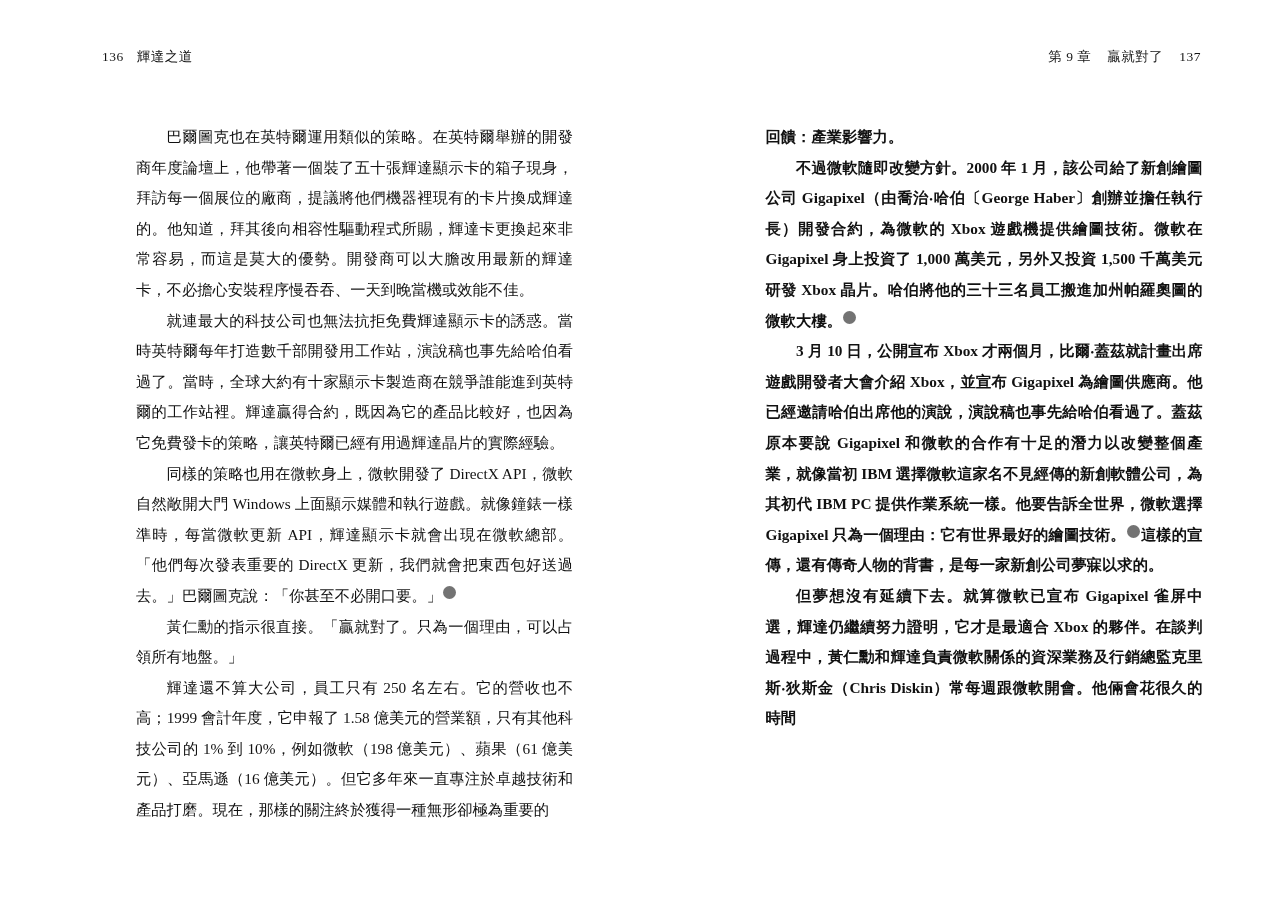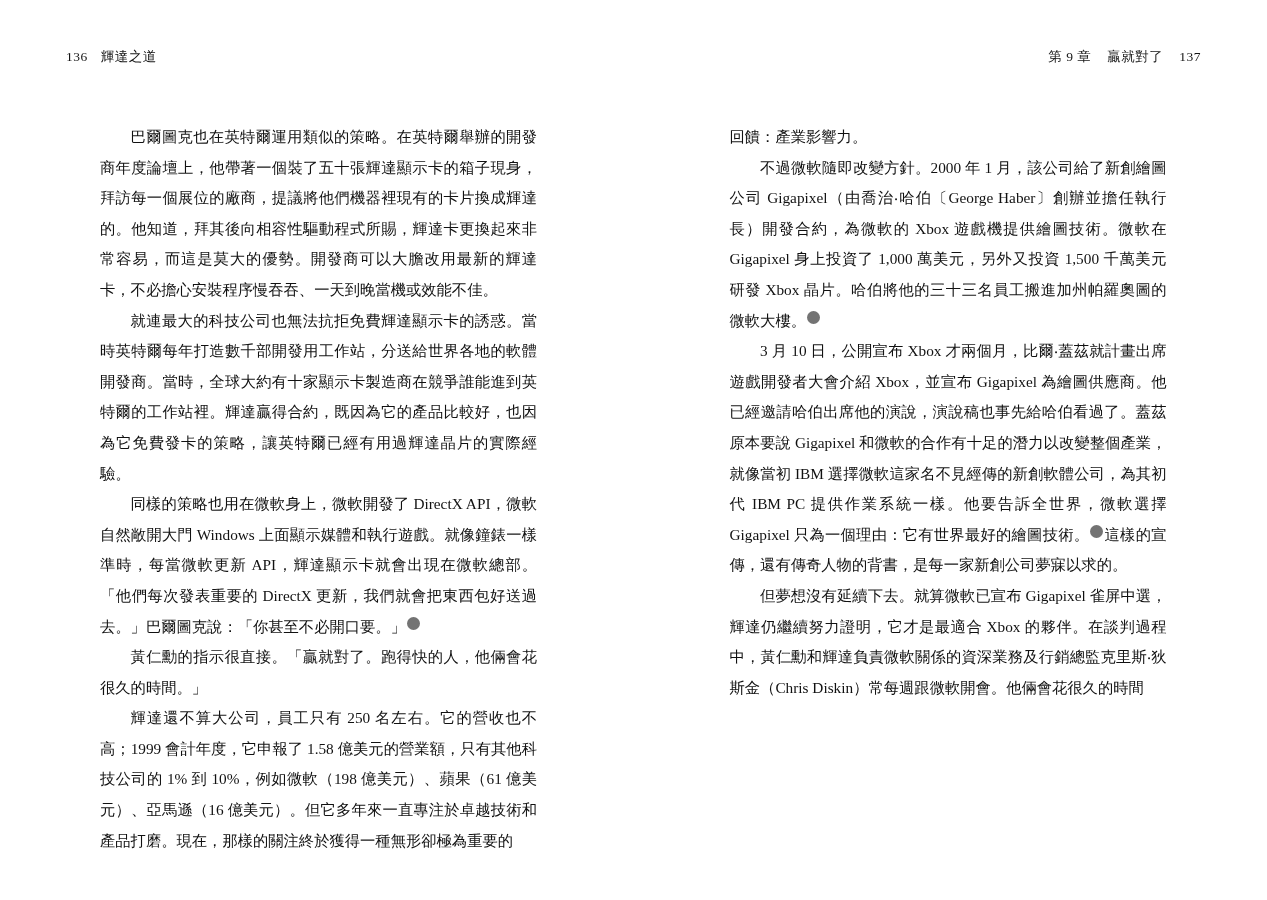--- a/index.html
+++ b/index.html
@@ -28,20 +28,21 @@
     width: 1267px;
     height: 900px;
     display: flex;
     flex-direction: row;
   }
   .page-half {
     position: relative;
     width: 633.5px;
     height: 900px;
     box-sizing: border-box;
+    margin-left: 36px;
   }
   
   .runhead {
     position: absolute;
     top: 48px;
     font-size: 13.5px;
     letter-spacing: 0.5px;
     color: #141414;
     white-space: nowrap;
   }
@@ -73,20 +74,21 @@
     line-height: 30.6px;
     text-align: justify;
     text-justify: inter-ideograph;
     color: #111111;
   }
   .col-left {
     left: 100px;
   }
   .col-right {
     left: 96px;
+    font-weight: bold;
   }
   .col p {
     margin: 0;
     text-indent: 2em;
   }
   .col p.noindent {
     text-indent: 0;
   }
   .note {
     font-size: 10.5px;
@@ -110,23 +112,23 @@
 <div class="page">
   <div class="spread">
 
     <div class="page-half">
       <div class="runhead runhead-left">
         <span class="folio">136</span><span class="sep"></span><span>輝達之道</span>
       </div>
 
       <div class="col col-left">
         <p>巴爾圖克也在英特爾運用類似的策略。在英特爾舉辦的開發商年度論壇上，他帶著一個裝了五十張輝達顯示卡的箱子現身，拜訪每一個展位的廠商，提議將他們機器裡現有的卡片換成輝達的。他知道，拜其後向相容性驅動程式所賜，輝達卡更換起來非常容易，而這是莫大的優勢。開發商可以大膽改用最新的輝達卡，不必擔心安裝程序慢吞吞、一天到晚當機或效能不佳。</p>
-        <p>就連最大的科技公司也無法抗拒免費輝達顯示卡的誘惑。當時英特爾每年打造數千部開發用工作站，分送給世界各地的軟體開發商。當時，全球大約有十家顯示卡製造商在競爭誰能進到英特爾的工作站裡。輝達贏得合約，既因為它的產品比較好，也因為它免費發卡的策略，讓英特爾已經有用過輝達晶片的實際經驗。</p>
+        <p>就連最大的科技公司也無法抗拒免費輝達顯示卡的誘惑。當時英特爾每年打造數千部開發用工作站，演說稿也事先給哈伯看過了。當時，全球大約有十家顯示卡製造商在競爭誰能進到英特爾的工作站裡。輝達贏得合約，既因為它的產品比較好，也因為它免費發卡的策略，讓英特爾已經有用過輝達晶片的實際經驗。</p>
         <p><span>同樣的策略也用在微軟身上，微軟開發了 DirectX API，微軟自然敞開大門 Windows 上面顯示媒體和執行遊戲。就像鐘錶一樣準時，每當微軟更新 API，輝達顯示卡就會出現在微軟總部。「他們每次發表重要的 DirectX 更新，我們就會把東西包好送過去。」巴爾圖克說：「你甚至不必開口要。」</span><span class="note">14</span></p>
-        <p>黃仁勳的指示很直接。「贏就對了。跑得快的人，他倆會花很久的時間。」</p>
+        <p>黃仁勳的指示很直接。「贏就對了。只為一個理由，可以占領所有地盤。」</p>
         <p>輝達還不算大公司，員工只有 250 名左右。它的營收也不高；1999 會計年度，它申報了 1.58 億美元的營業額，只有其他科技公司的 1% 到 10%，例如微軟（198 億美元）、蘋果（61 億美元）、亞馬遜（16 億美元）。但它多年來一直專注於卓越技術和產品打磨。現在，那樣的關注終於獲得一種無形卻極為重要的</p>
       </div>
     </div>
 
     <div class="page-half">
       <div class="runhead runhead-right">
         <span>第 9 章</span><span class="sep-wide"></span><span>贏就對了</span><span class="sep-wide"></span><span class="folio">137</span>
       </div>
 
       <div class="col col-right">

